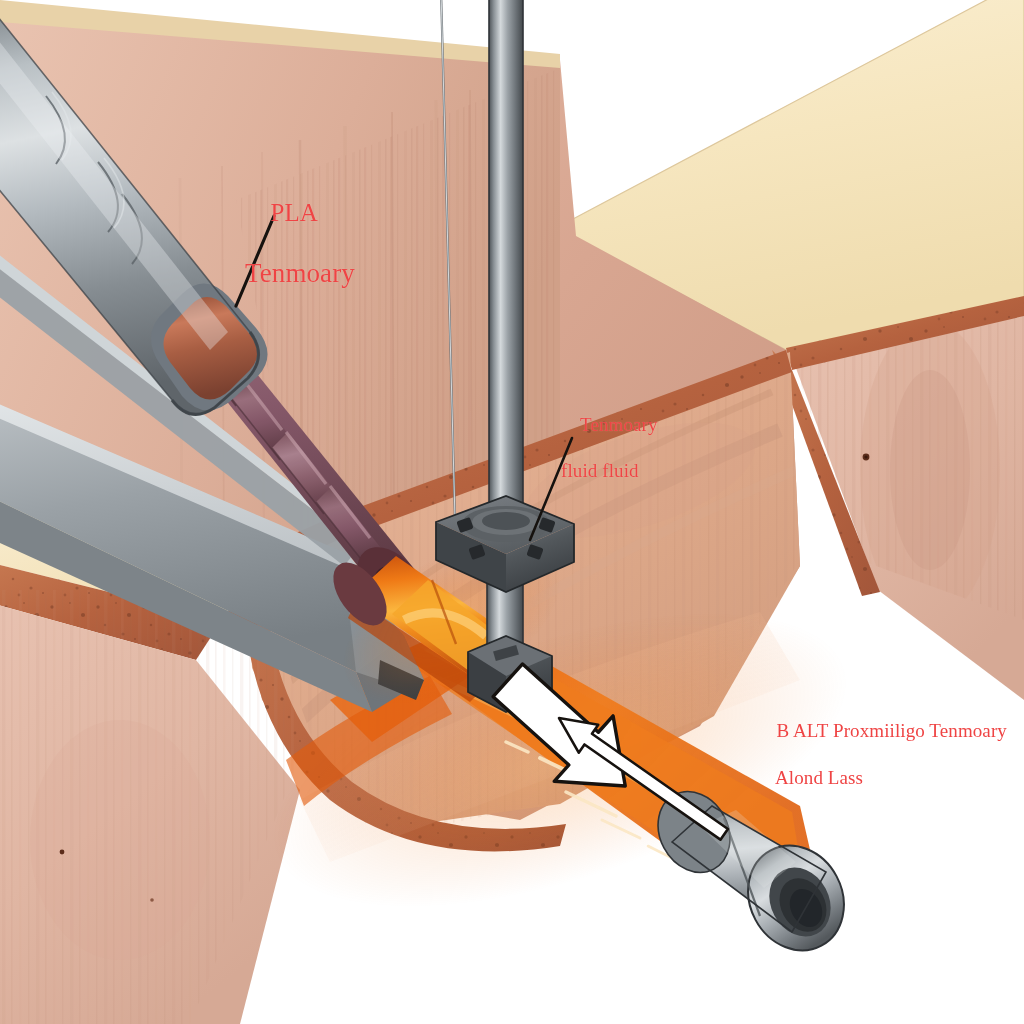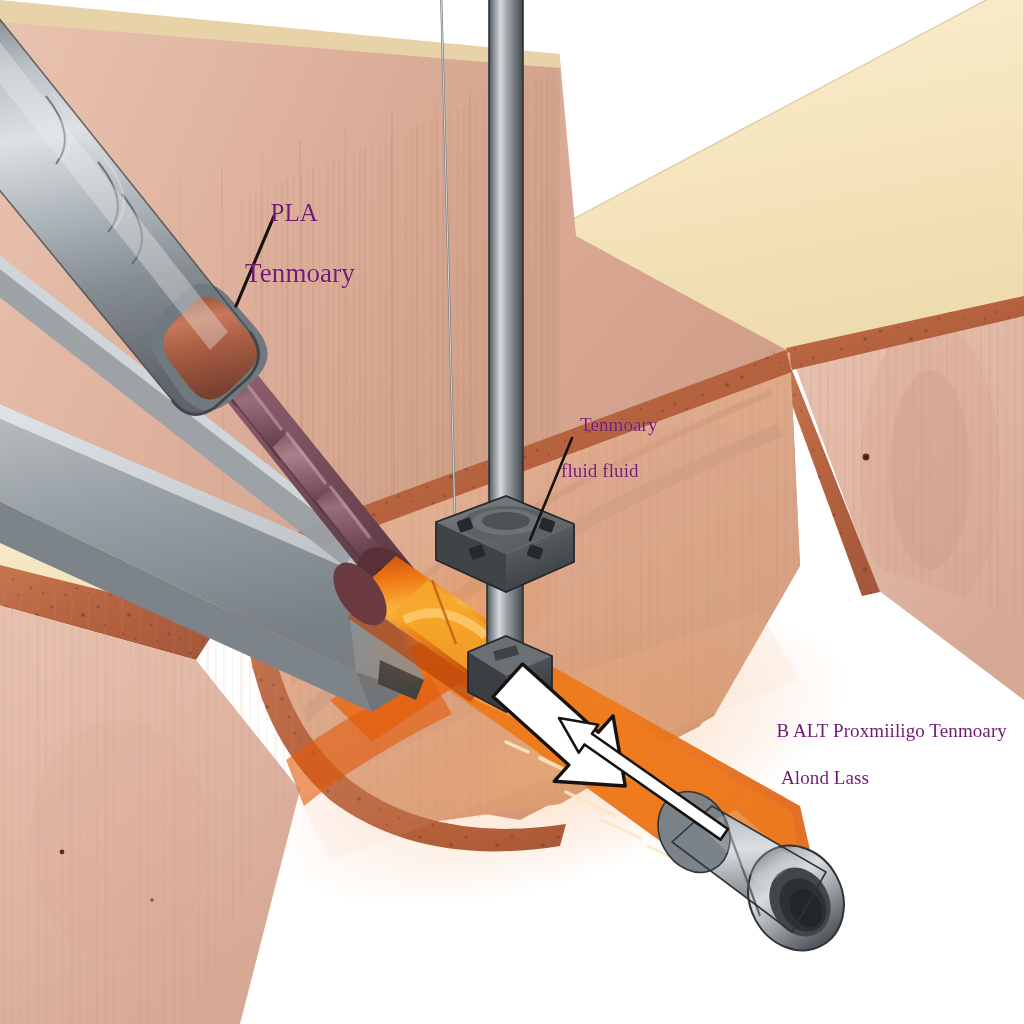--- a/index.html
+++ b/index.html
@@ -2,33 +2,33 @@
 <html><head>
 <meta charset="utf-8">
 <title>Technical Cutaway Illustration</title>
 <style>
   html,body{margin:0;padding:0;background:#ffffff;}
   body{font-family:"Liberation Sans",sans-serif;}
   #stage{position:relative;width:1024px;height:1024px;overflow:hidden;background:#ffffff;}
   #scene{position:absolute;inset:0;width:1024px;height:1024px;}
   .lbl{
     position:absolute;
-    color:#701a75;
+    color:#ef4444;
     font-family:"Liberation Serif",serif;
     line-height:1.18;
     letter-spacing:.1px;
     white-space:pre;
     text-shadow:0 0 1px rgba(255,255,255,.35);
   }
   .lbl-pla{left:245px;top:168px;font-size:25px;}
   .lbl-pla .l2{font-size:27px;display:block;margin-top:1px;}
   .lbl-prev{left:561px;top:392px;font-size:19px;}
   .lbl-prev .l2{display:block;margin-top:1px;}
   .lbl-balt{left:757px;top:698px;font-size:19px;}
-  .lbl-balt .l2{display:block;margin-top:2px;margin-left:24px;font-family:Liberation Serif, serif;}
+  .lbl-balt .l2{display:block;margin-top:2px;margin-left:18px;font-family:Liberation Serif, serif;}
 </style>
 </head>
 <body>
 
 <div id="stage">
 
   <svg id="scene" viewBox="0 0 1024 1024">
     <defs>
 
       <linearGradient id="gTopCream" x1="0" y1="0" x2="0.25" y2="1">

